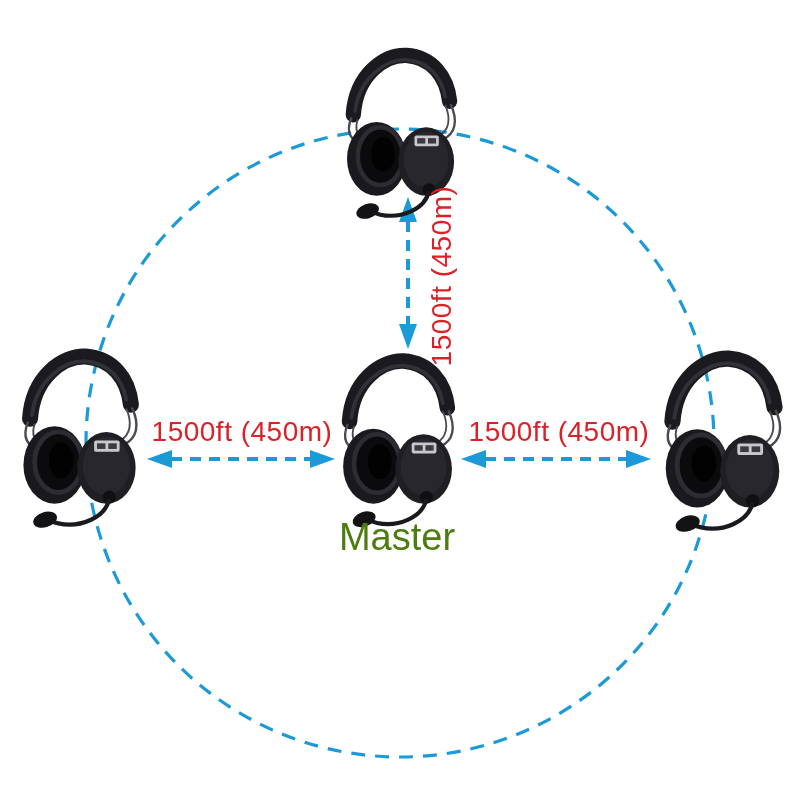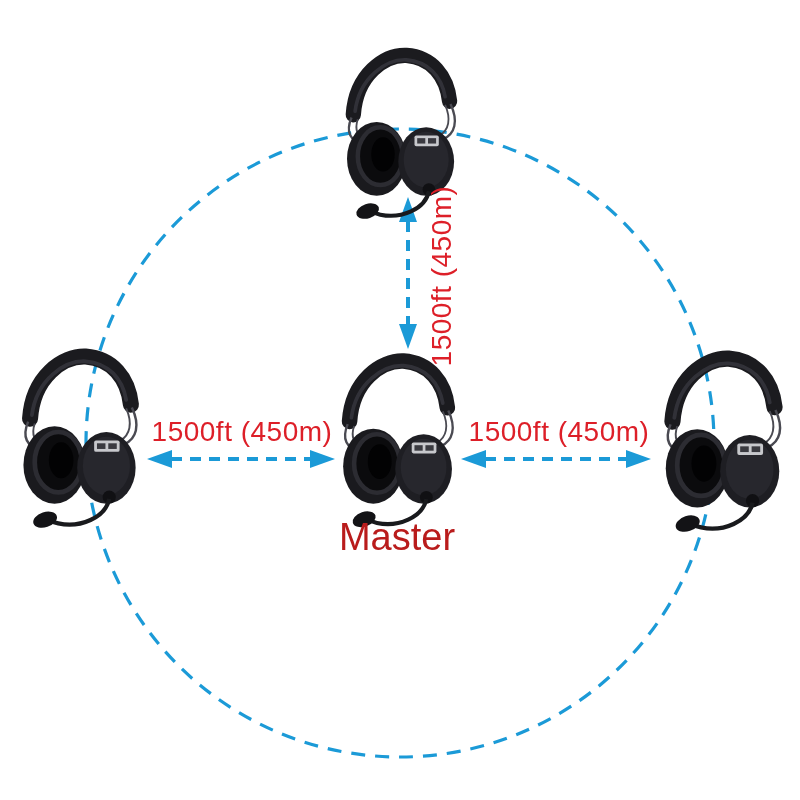--- a/index.html
+++ b/index.html
@@ -117,15 +117,15 @@
     <use href="#headset" x="14" y="346" width="132" height="188"></use>
     <use href="#headset" x="656" y="350" width="134" height="186"></use>
   </svg>
 
   <div class="lbl lbl-distance lbl-distance-v" style="color: rgb(221, 31, 40);">1500ft (450m)</div>
 
   <div class="lbl lbl-distance lbl-distance-left" style="color: rgb(221, 31, 40);">1500ft (450m)</div>
 
   <div class="lbl lbl-distance lbl-distance-right" style="color: rgb(221, 31, 40);">1500ft (450m)</div>
 
-  <div class="lbl lbl-master" style="color: #b91c1c;">Master</div>
+  <div class="lbl lbl-master" style="color: #4d7c0f;">Master</div>
 
 </div>
 
 </body></html>

